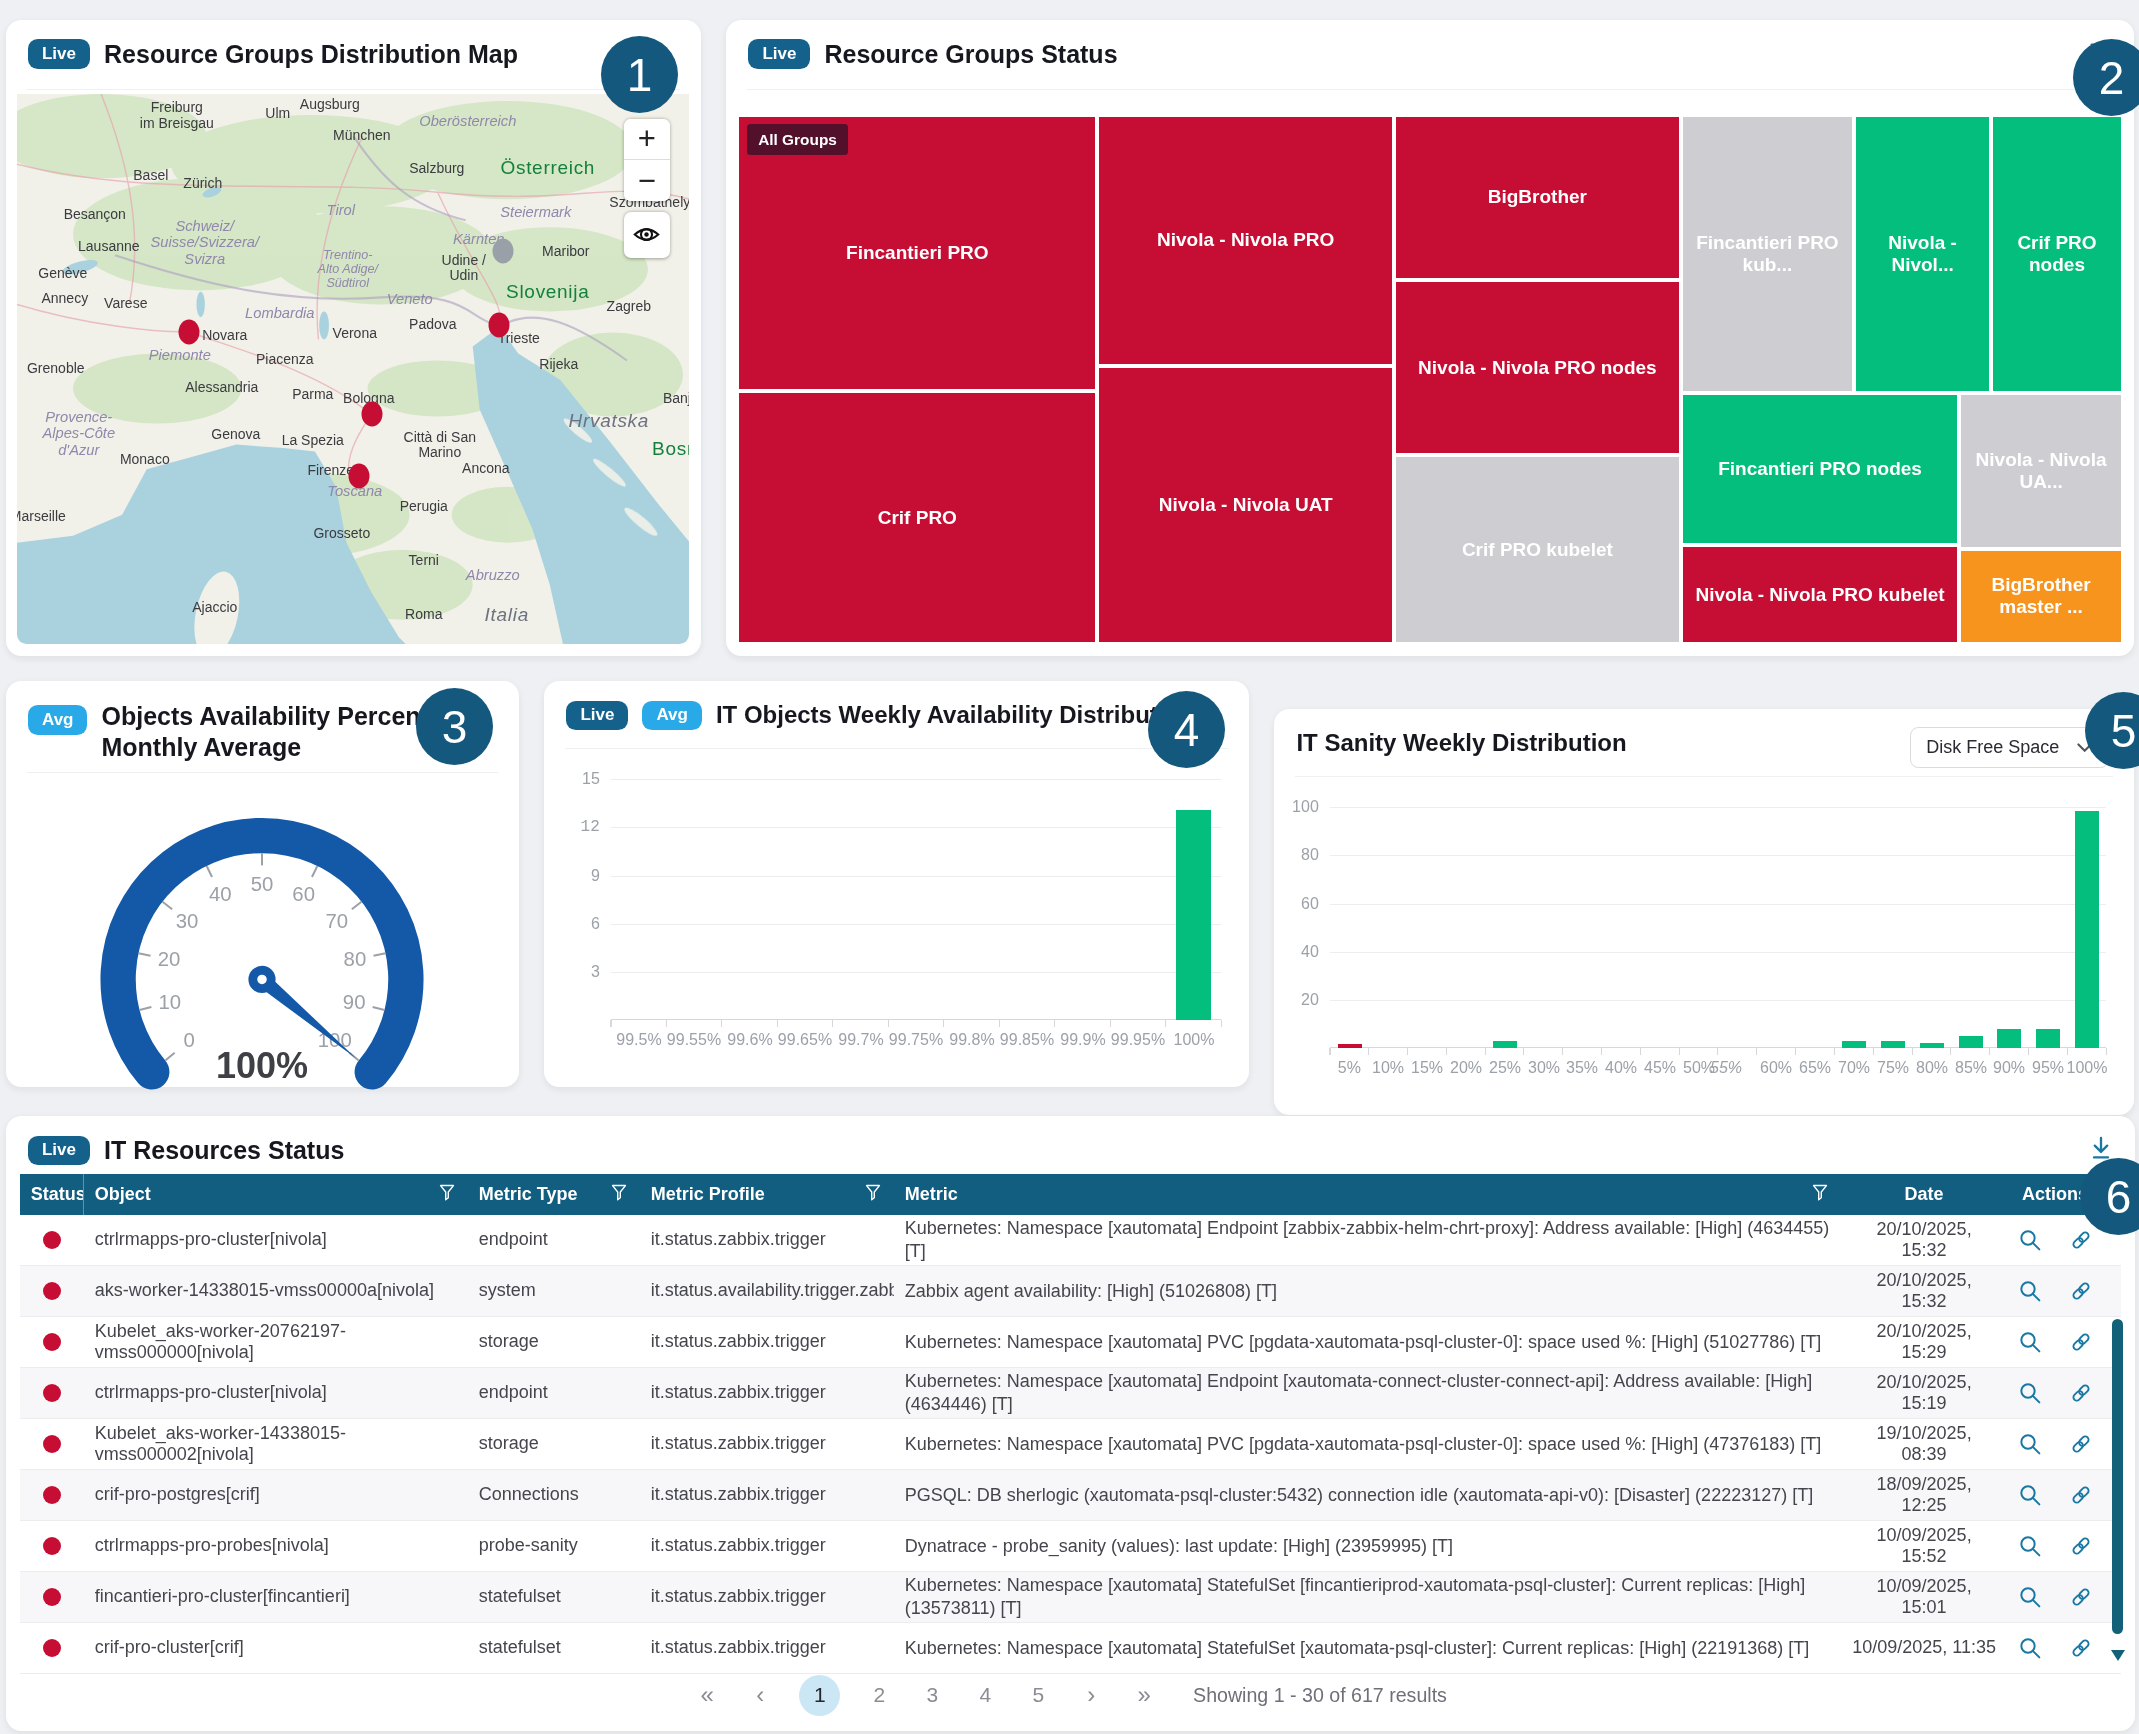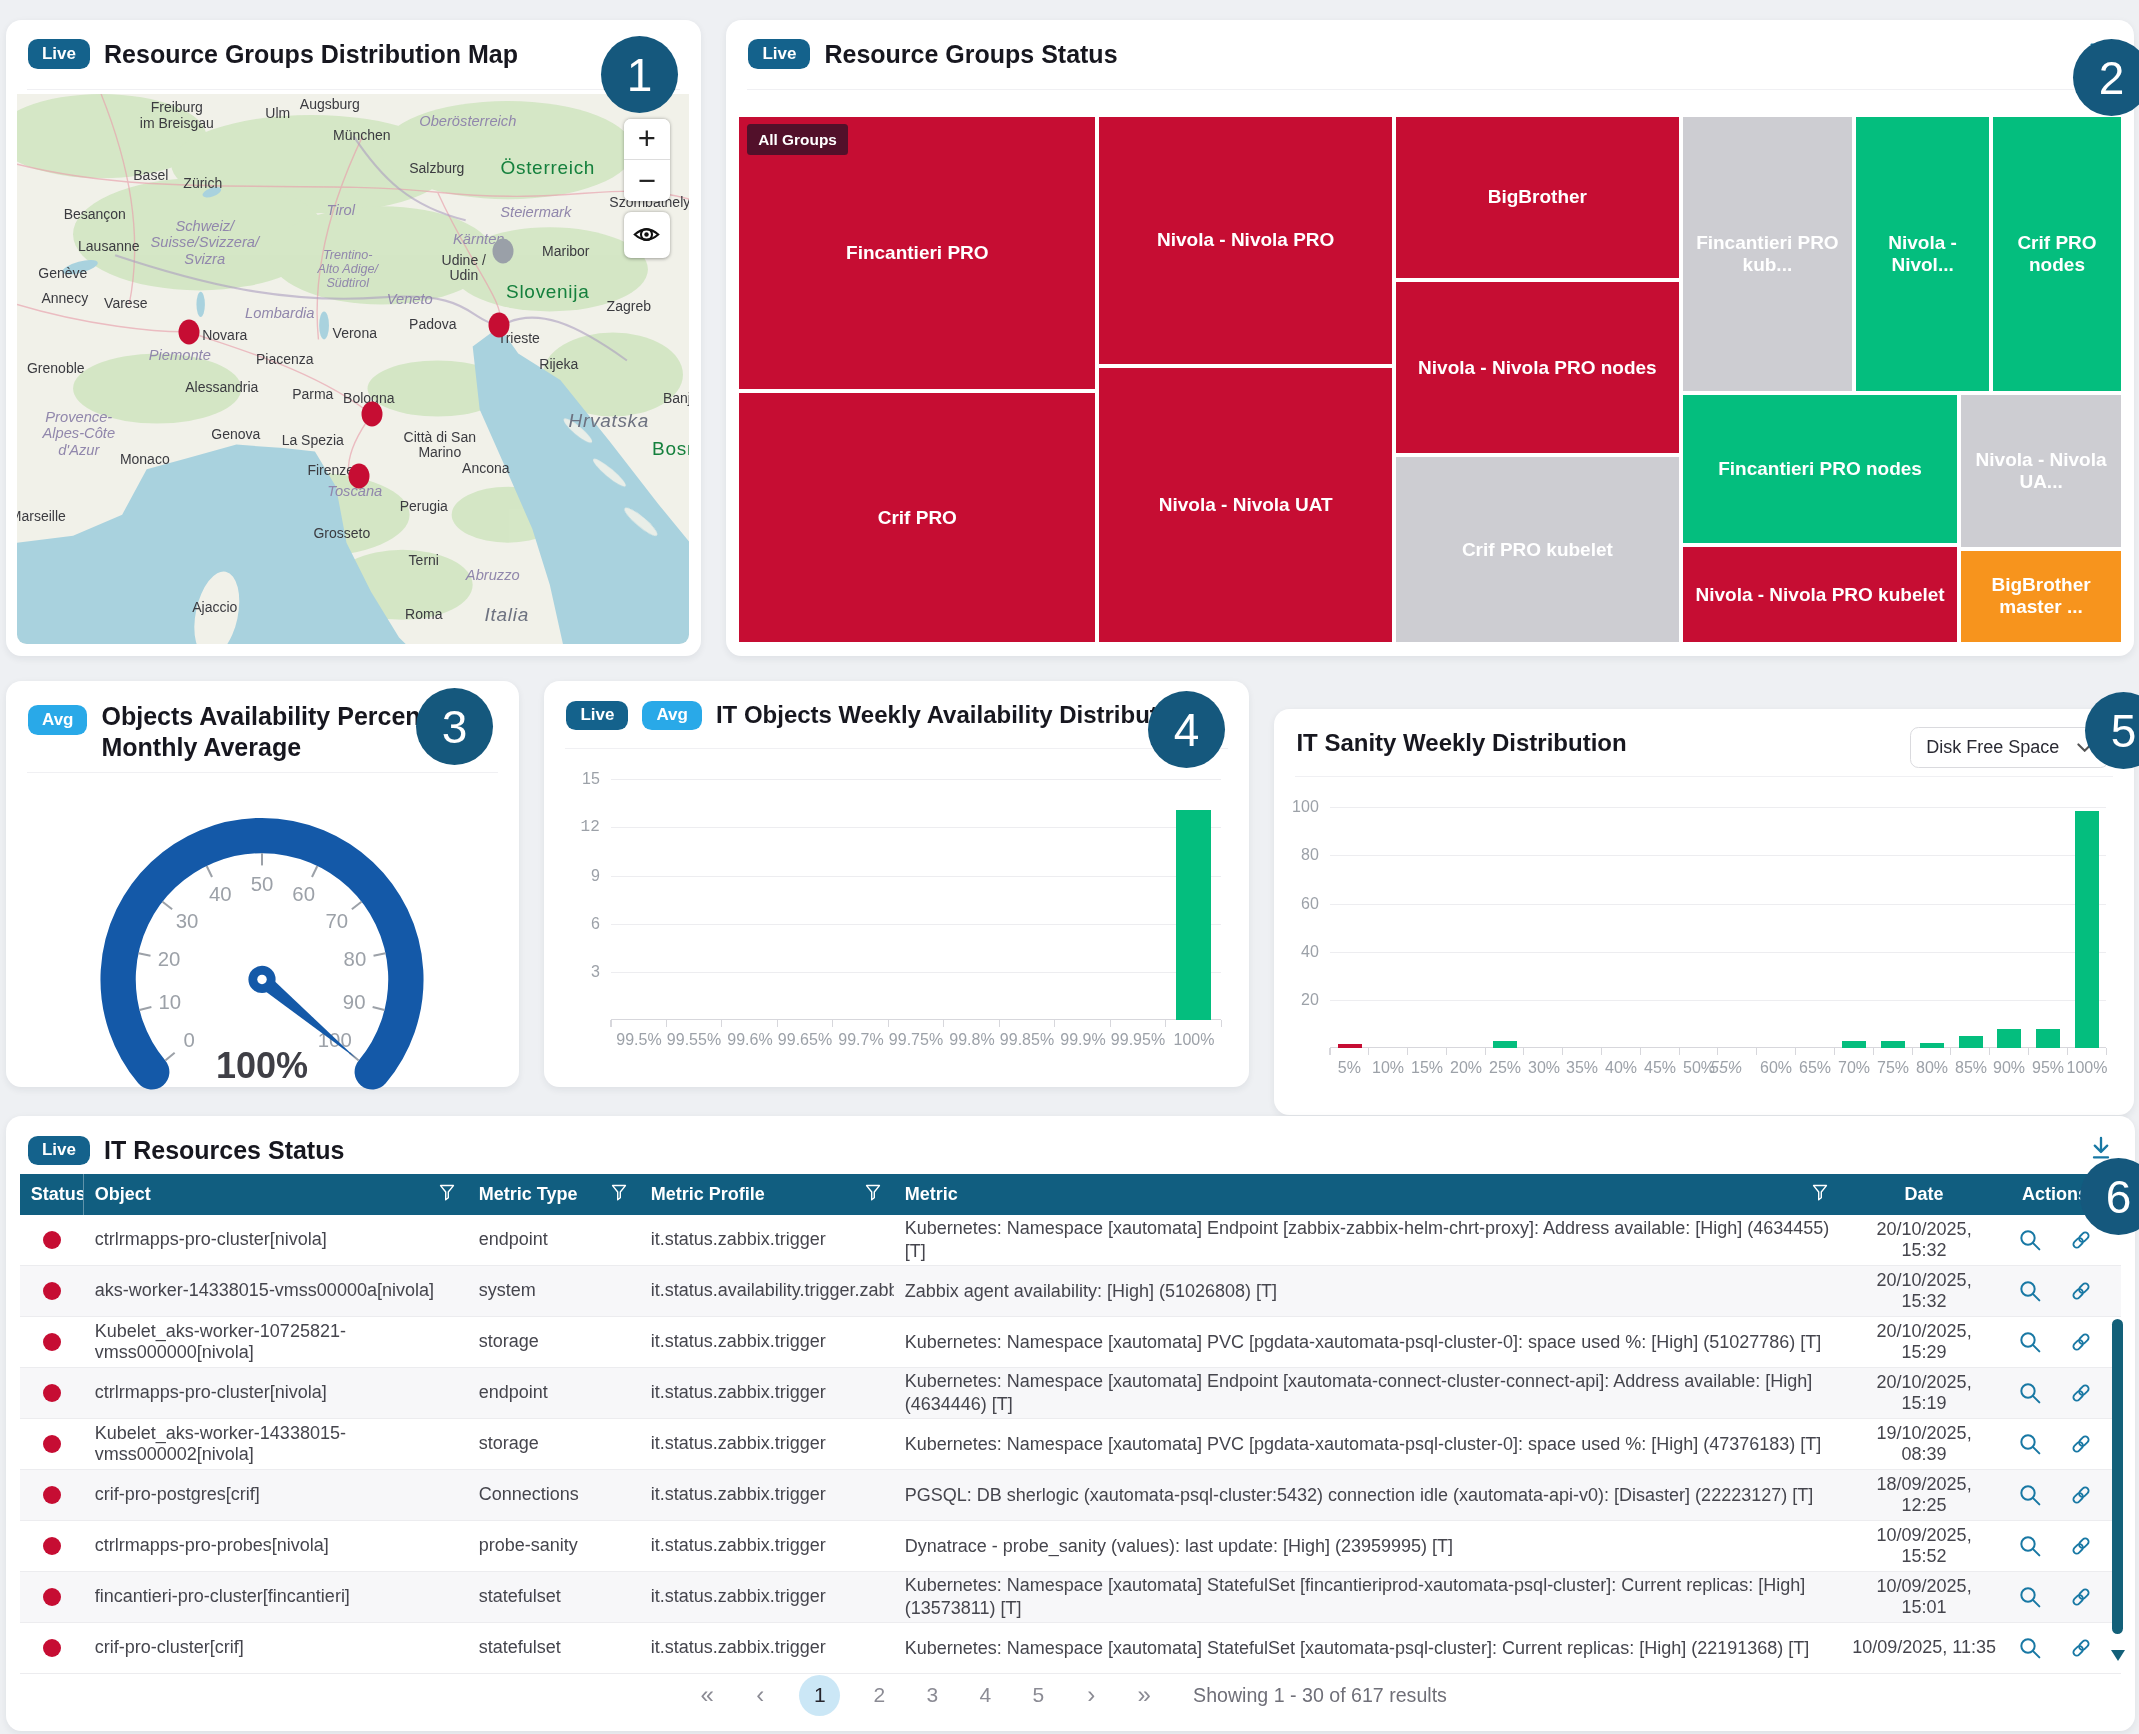--- a/index.html
+++ b/index.html
@@ -531,21 +531,21 @@
                 <rect x="16" y="13" width="16" height="10" rx="5"></rect>
               </g>
             </svg>
           </span>
         </div>
       </div>
       <div class="t-row">
         <div class="t-cell" style="width: 64px; flex: 0 0 auto;">
           <span class="dot"></span>
         </div>
-        <div class="t-cell" style="width: 384px; flex: 0 0 auto;">Kubelet_aks-worker-10725821-vmss000000[nivola]</div>
+        <div class="t-cell" style="width: 384px; flex: 0 0 auto;">Kubelet_aks-worker-20762197-vmss000000[nivola]</div>
         <div class="t-cell" style="width: 172px; flex: 0 0 auto;">storage</div>
         <div class="t-cell" style="width: 254px; flex: 0 0 auto;">it.status.zabbix.trigger</div>
         <div class="t-cell metric-cell" style="width: 947px; flex: 0 0 auto;">Kubernetes: Namespace [xautomata] PVC [pgdata-xautomata-psql-cluster-0]: space used %: [High] (51027786) [T]</div>
         <div class="t-cell date-cell" style="width: 167px; flex: 0 0 auto;">20/10/2025, 15:29</div>
         <div class="t-cell actions-cell" style="width: 95px; flex: 0 0 auto;">
           <span class="act-ic">
             <svg width="24" height="24" viewBox="0 0 36 36">
               <circle cx="15" cy="15" r="10" fill="none" stroke="#1878A4" stroke-width="3"></circle>
               <line x1="23" y1="23" x2="32" y2="32" stroke="#1878A4" stroke-width="3" stroke-linecap="round"></line>
             </svg>

